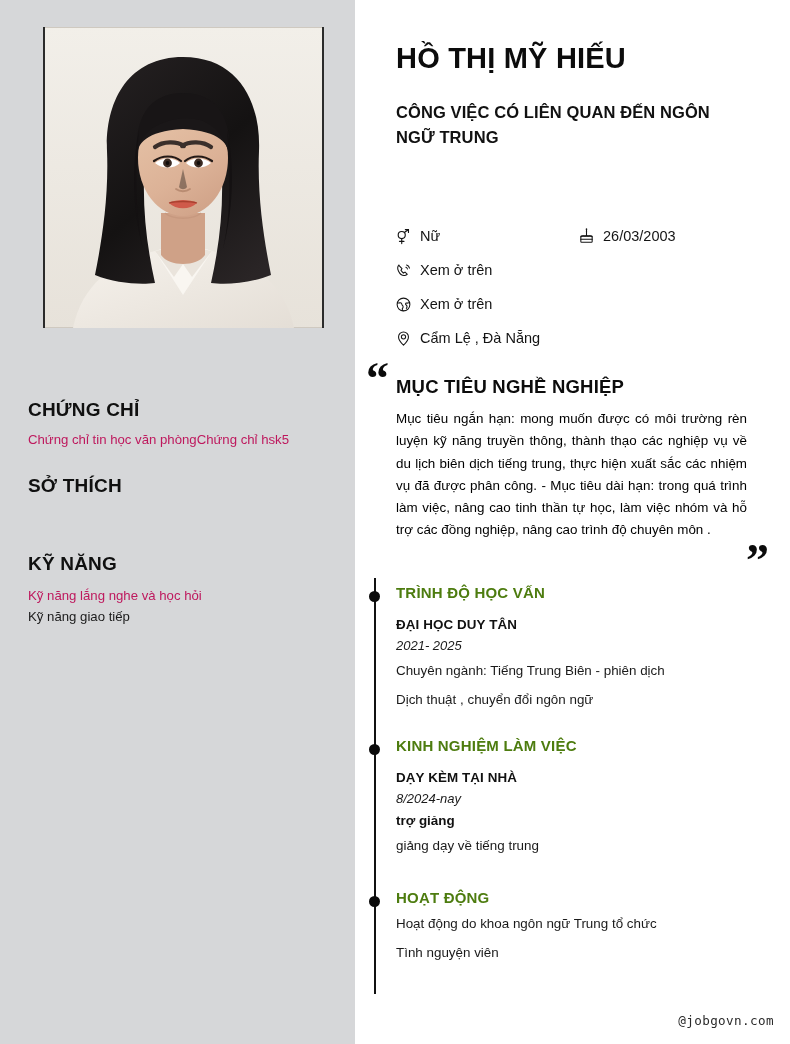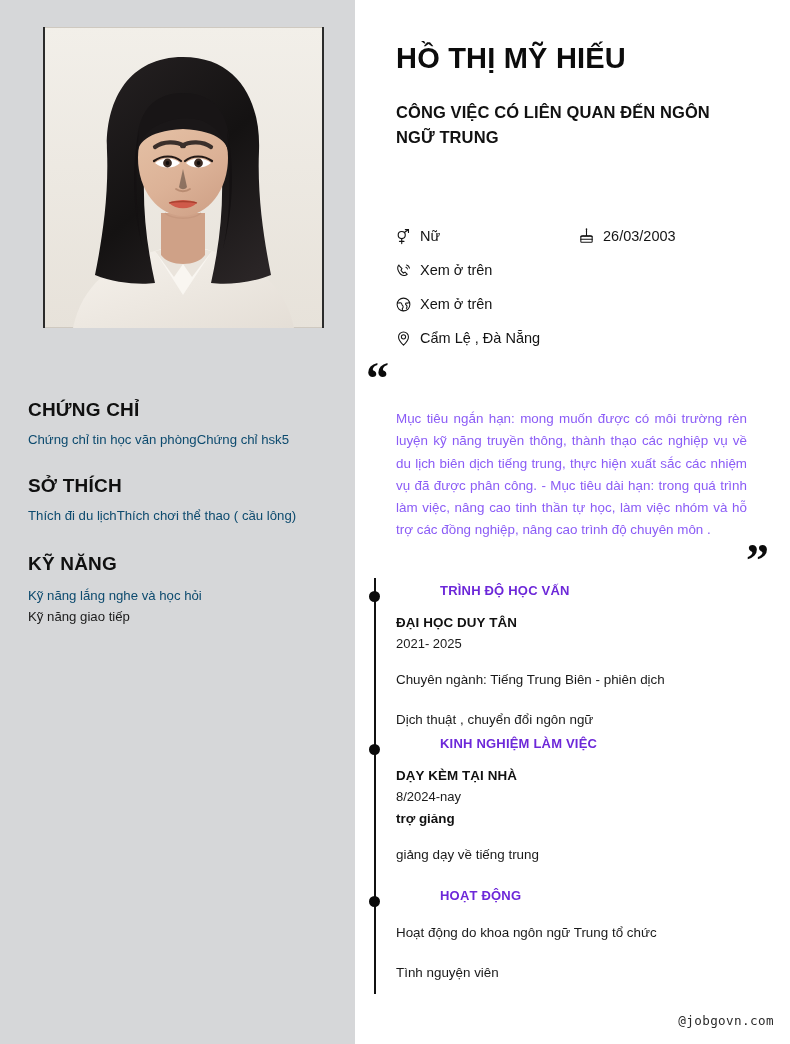--- a/index.html
+++ b/index.html
@@ -48,21 +48,21 @@
   .side-block { position: absolute; left: 28px; width: 310px; margin-top: 27px; }
   .side-h {
     font-size: 19px;
     font-weight: 700;
     letter-spacing: .2px;
     color: #101010;
     line-height: 1.15;
   }
   .side-p {
     font-size: 13.2px;
-    color: #0c4a6e;
+    color: #be185d;
     line-height: 1.55;
     margin-top: 9px;
   }
   .side-li {
     font-size: 13.2px;
     color: #1b1b1b;
     line-height: 1.62;
   }
   #blk-cert { top: 372px; }
   #blk-hobby { top: 448px; }
@@ -154,21 +154,21 @@
     color: #0c0c0c;
     letter-spacing: .2px;
   }
   .sec-obj-p {
     position: absolute;
     left: 41px;
     top: 408px;
     width: 351px;
     font-size: 13.4px;
     line-height: 1.66;
-    color: #8b5cf6;
+    color: #000000;
     text-align: justify;
     text-justify: inter-word;
   }
 
   
   .tl-line {
     position: absolute;
     left: 19px;
     top: 578px;
     width: 1.6px;
@@ -182,50 +182,50 @@
     height: 11px;
     border-radius: 50%;
     background: #0b0b0b;
   }
   #dot-edu { top: 591px; }
   #dot-exp { top: 744px; }
   #dot-act { top: 896px; }
 
   .tl-sec { position: absolute; left: 41px; width: 355px; }
   .tl-h {
-    font-size: 13px;
-    font-weight: 700;
-    color: #6d28d9;
+    font-size: 15px;
+    font-weight: 700;
+    color: #4d7c0f;
     letter-spacing: .2px;
     line-height: 1.15;
-    margin-left: 44px;
   }
   .tl-org {
     font-size: 13.4px;
     font-weight: 700;
     color: #111111;
     margin-top: 16px;
     letter-spacing: .1px;
   }
   .tl-date {
     font-size: 13px;
+    font-style: italic;
     color: #1a1a1a;
     margin-top: 6px;
   }
   .tl-role {
     font-size: 13.4px;
     font-weight: 700;
     color: #111111;
     margin-top: 7px;
   }
   .tl-li {
     font-size: 13.4px;
     color: #1a1a1a;
     line-height: 1.62;
-    margin-top: 18px;
+    margin-top: 7px;
   }
   #sec-edu { top: 584px; }
   #sec-exp { top: 737px; }
   #sec-act { top: 889px; }
   #sec-act .tl-li:first-of-type { margin-top: 19px; }
 
   .footer {
     position: absolute;
     left: 12px;
     top: 1013px;
@@ -311,21 +311,20 @@
       </div>
     </div>
 
     <div class="side-block" id="blk-cert">
       <div class="side-h">CHỨNG CHỈ</div>
       <div class="side-p">Chứng chỉ tin học văn phòngChứng chỉ hsk5</div>
     </div>
 
     <div class="side-block" id="blk-hobby">
       <div class="side-h">SỞ THÍCH</div>
-      <div class="side-p">Thích đi du lịchThích chơi thể thao ( cầu lông)</div>
     </div>
 
     <div class="side-block" id="blk-skill">
       <div class="side-h">KỸ NĂNG</div>
       <div class="side-p">Kỹ năng lắng nghe và học hỏi</div>
       <div class="side-li">Kỹ năng giao tiếp</div>
     </div>
   </div>
 
   <div class="main">
@@ -397,20 +396,21 @@
               <circle cx="12" cy="9.7" r="3"></circle>
             </svg>
           </span>
           <span class="ctxt">Cẩm Lệ , Đà Nẵng</span>
         </div>
       </div>
     </div>
 
     <div class="qmark open">“</div>
     <div class="qmark close">”</div>
+    <div class="sec-obj-h">MỤC TIÊU NGHỀ NGHIỆP</div>
     <div class="sec-obj-p">Mục tiêu ngắn hạn: mong muốn được có môi trường rèn luyện kỹ năng truyền thông, thành thạo các nghiệp vụ về du lịch biên dịch tiếng trung, thực hiện xuất sắc các nhiệm vụ đã được phân công. - Mục tiêu dài hạn: trong quá trình làm việc, nâng cao tinh thần tự học, làm việc nhóm và hỗ trợ các đồng nghiệp, nâng cao trình độ chuyên môn .</div>
 
     <div class="tl-line"></div>
     <div class="tl-dot" id="dot-edu"></div>
     <div class="tl-dot" id="dot-exp"></div>
     <div class="tl-dot" id="dot-act"></div>
 
     <div class="tl-sec" id="sec-edu">
       <div class="tl-h">TRÌNH ĐỘ HỌC VẤN</div>
       <div class="tl-org">ĐẠI HỌC DUY TÂN</div>

